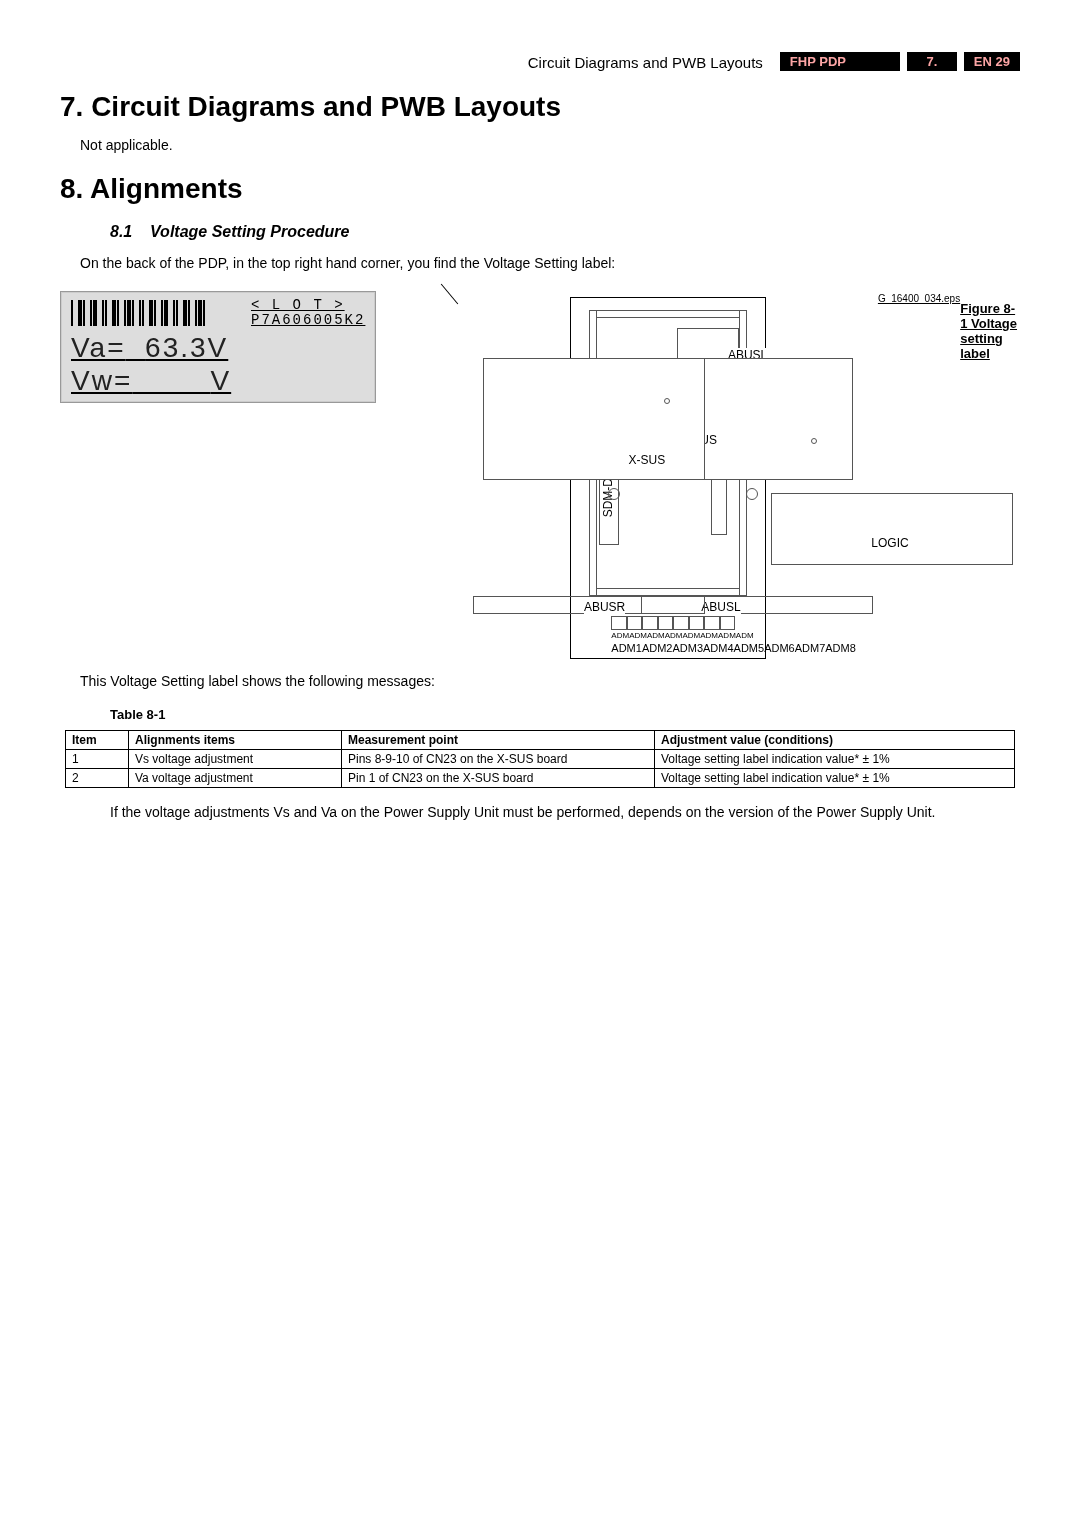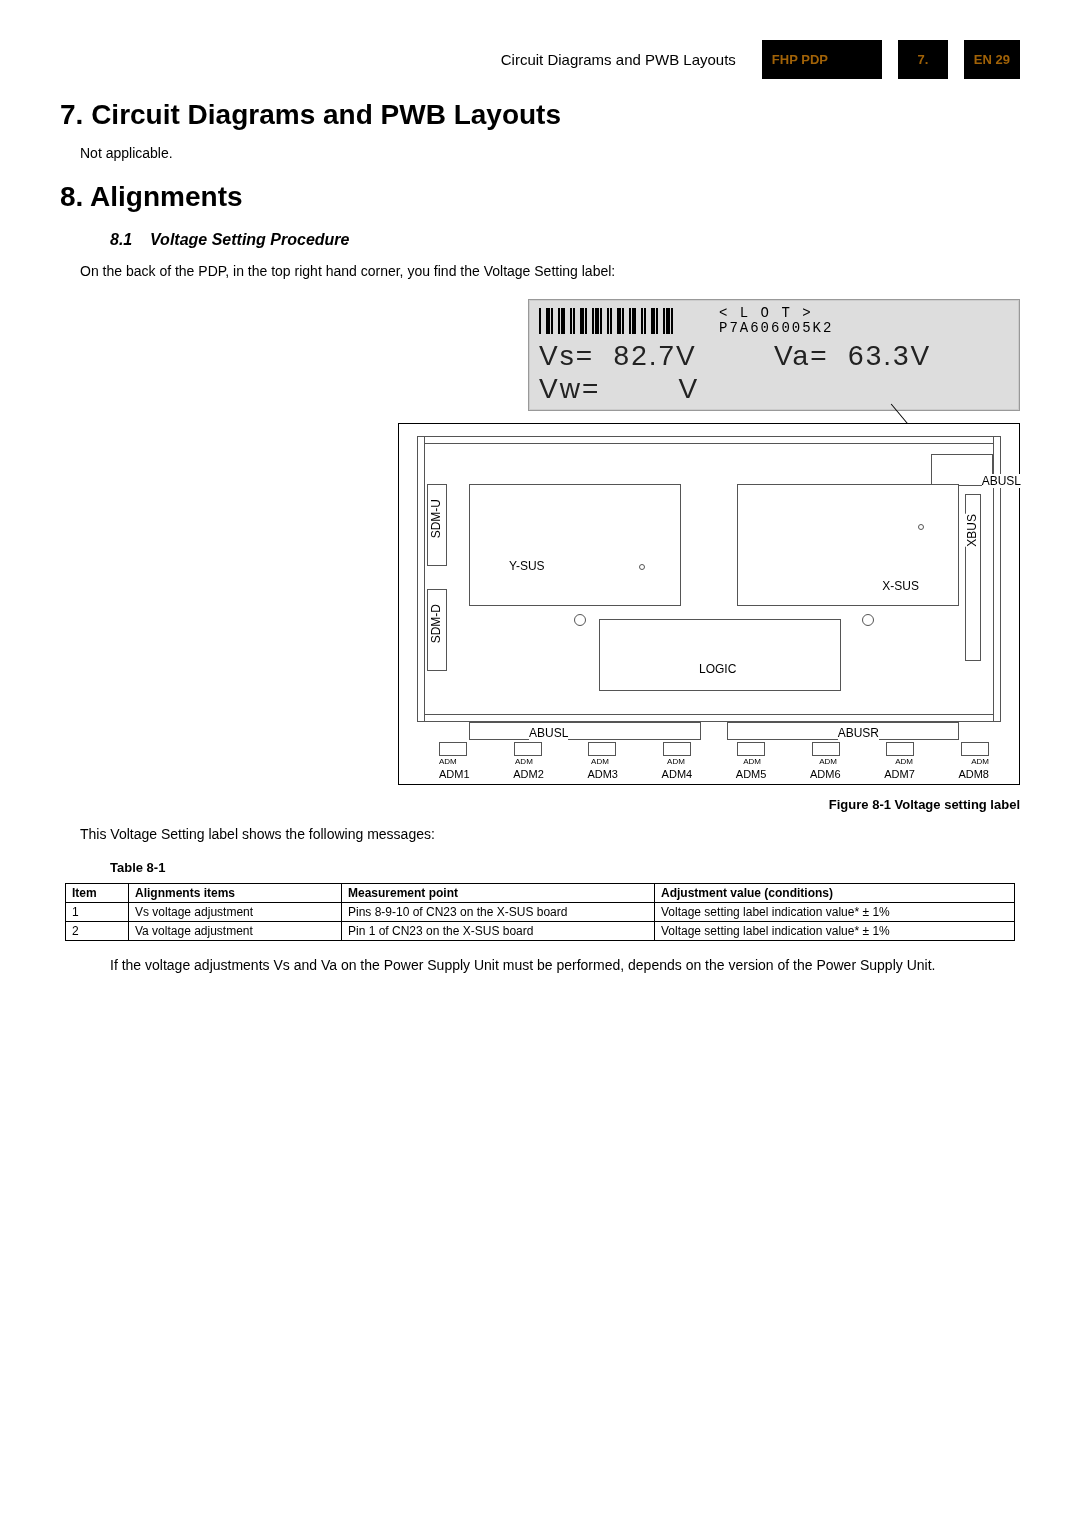--- a/index.html
+++ b/index.html
@@ -7,53 +7,55 @@
     margin: 0;
     padding: 40px 60px;
     background: #fff;
     color: #000;
     width: 1080px;
     box-sizing: border-box;
   }
   .header-row {
     display: flex;
     justify-content: flex-end;
-    align-items: center;
-    gap: 16px;
+    align-items: flex-end;
+    gap: 7px;
     margin-bottom: 20px;
   }
   .header-title-light {
     font-size: 15px;
     margin-right: 10px;
   }
   .header-box {
     background: #000;
-    color: #a16207;
+    color: #fca5a5;
     font-weight: bold;
-    padding: 12px 10px;
+    padding: 2px 10px;
     font-size: 13px;
+    margin-top: 12px;
   }
   .header-box.wide { min-width: 100px; text-align: left; }
   .header-box.narrow { min-width: 30px; text-align: center; }
   h1.section-title {
     font-size: 28px;
     margin: 20px 0 10px 0;
   }
   .indent1 { margin-left: 20px; font-size: 14px; margin-bottom: 18px; }
   h2.subsection {
     font-size: 16px;
     font-weight: bold;
     margin: 18px 0 8px 50px;
     font-style: italic;
   }
   .figure-wrap {
     display: flex;
-    flex-direction: column;
-    align-items: flex-end;
+    flex-direction: row;
+    align-items: flex-start;
     margin: 20px 0 8px 0;
+    text-decoration: underline;
   }
   
   .volt-label {
     width: 470px;
     background: #ddd;
     border: 1px solid #999;
     padding: 6px 10px 4px 10px;
     font-family: "Courier New", monospace;
     box-shadow: inset 0 0 0 1px #ccc;
   }
@@ -246,21 +248,20 @@
           <span class="w"></span>
           <span></span>
       </div>
       <div class="lot-area">
         <div>&lt; L O T &gt;</div>
         <div>P7A606005K2</div>
       </div>
     </div>
     <div class="volt-values">
       <div class="row">
-        <div class="cell"><span>Vs=</span>  <span>82.7V</span></div>
         <div class="cell"><span>Va=</span>  <span>63.3V</span></div>
       </div>
       <div class="row">
         <div class="cell"><span>Vw=</span>        <span>V</span></div>
       </div>
     </div>
   </div>
 
   <div style="position:relative;width:620px;height:6px">
     <div class="arrow-line" style="right:120px;top:-10px;height:26px;transform:rotate(-40deg);"></div>
@@ -331,20 +332,21 @@
       <span>ADM2</span>
       <span>ADM3</span>
       <span>ADM4</span>
       <span>ADM5</span>
       <span>ADM6</span>
       <span>ADM7</span>
       <span>ADM8</span>
     </div>
   </div>
   <div class="eps-note">
+    <div>G_16400_034.eps</div>
   </div>
 
   <div class="caption">Figure 8-1 Voltage setting label</div>
 </div>
 
 <p class="indent1">This Voltage Setting label shows the following messages:</p>
 
 <div class="table-caption">Table 8-1</div>
 
 <table class="adj">

